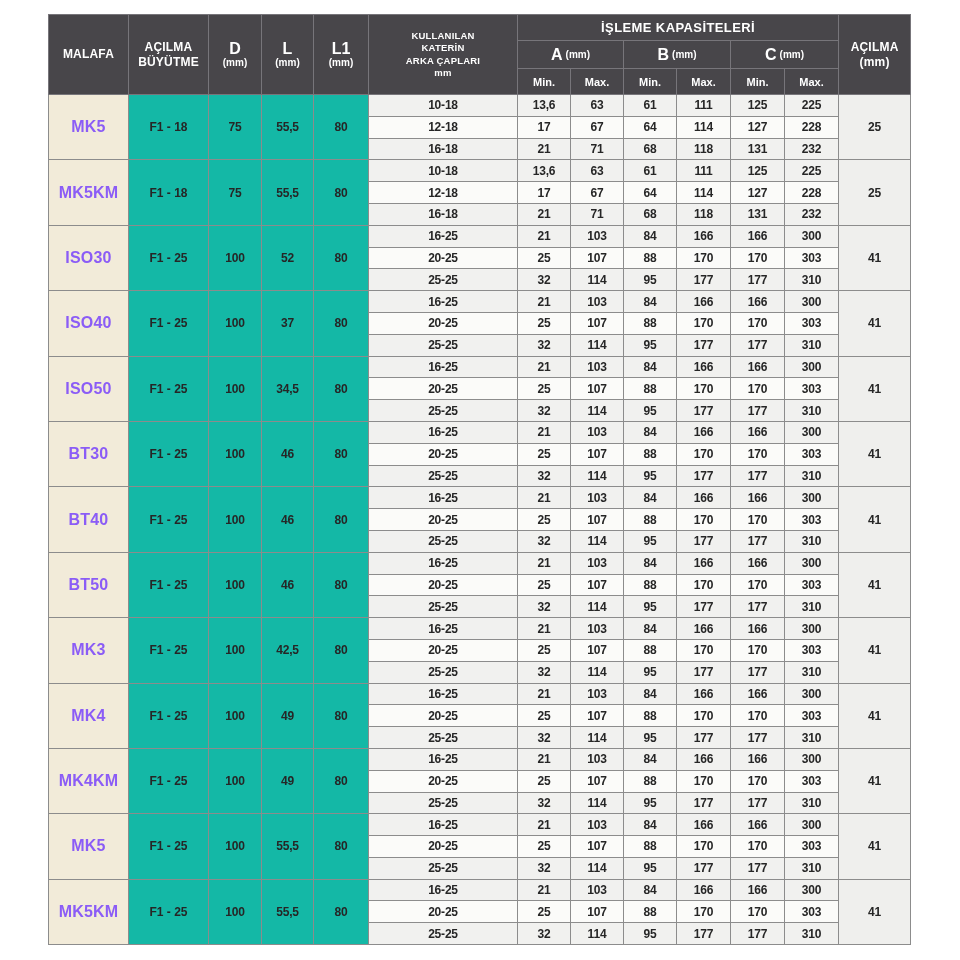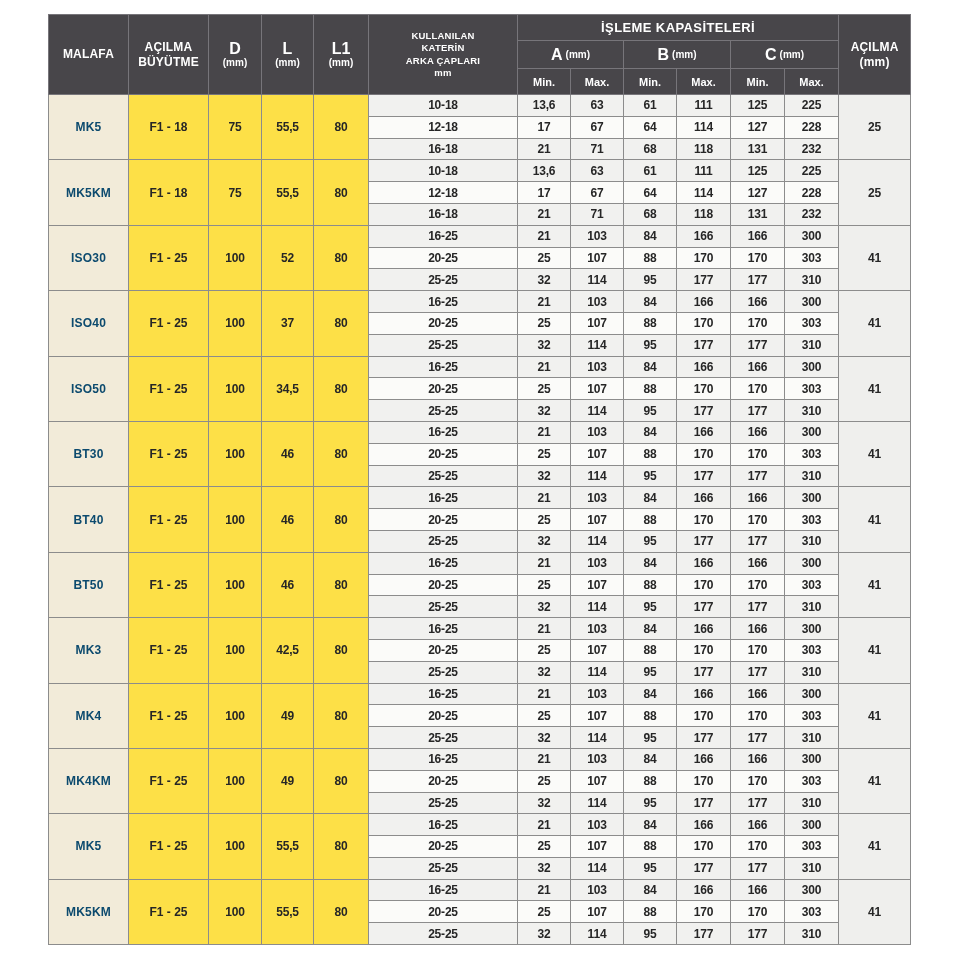--- a/index.html
+++ b/index.html
@@ -40,25 +40,25 @@
   .hbig { font-size:16px; display:block; line-height:1.05; }
   .hbig-in { font-size:16px; vertical-align:middle; }
   .hunit { font-size:10px; display:block; line-height:1.1; }
   .hunit-in { font-size:10px; margin-left:3px; vertical-align:middle; }
 
   
   tbody tr { height:21.8px; }
   tbody td, tbody th { font-weight:bold; color:#262626; }
   th.malafa {
     background:#f2ebd9;
-    color:#0c4a6e;
-    font-size:12px;
+    color:#8b5cf6;
+    font-size:16px;
     letter-spacing:0.2px;
   }
-  td.gcell { background:#fde047; font-size:12px; }
+  td.gcell { background:#14b8a6; font-size:12px; }
   td.sub   { background:#fbfbf9; font-size:12px; }
   td.sub.band { background:#f1f1ef; }
   td.acilma { background:#efefed; font-size:12px; }
   tbody tr.group-start td, tbody tr.group-start th { border-top:1px solid #6f6f6f; }
   tbody td.num { letter-spacing:-0.2px; }
 </style>
 </head>
 <body>
 
 <div class="page">

